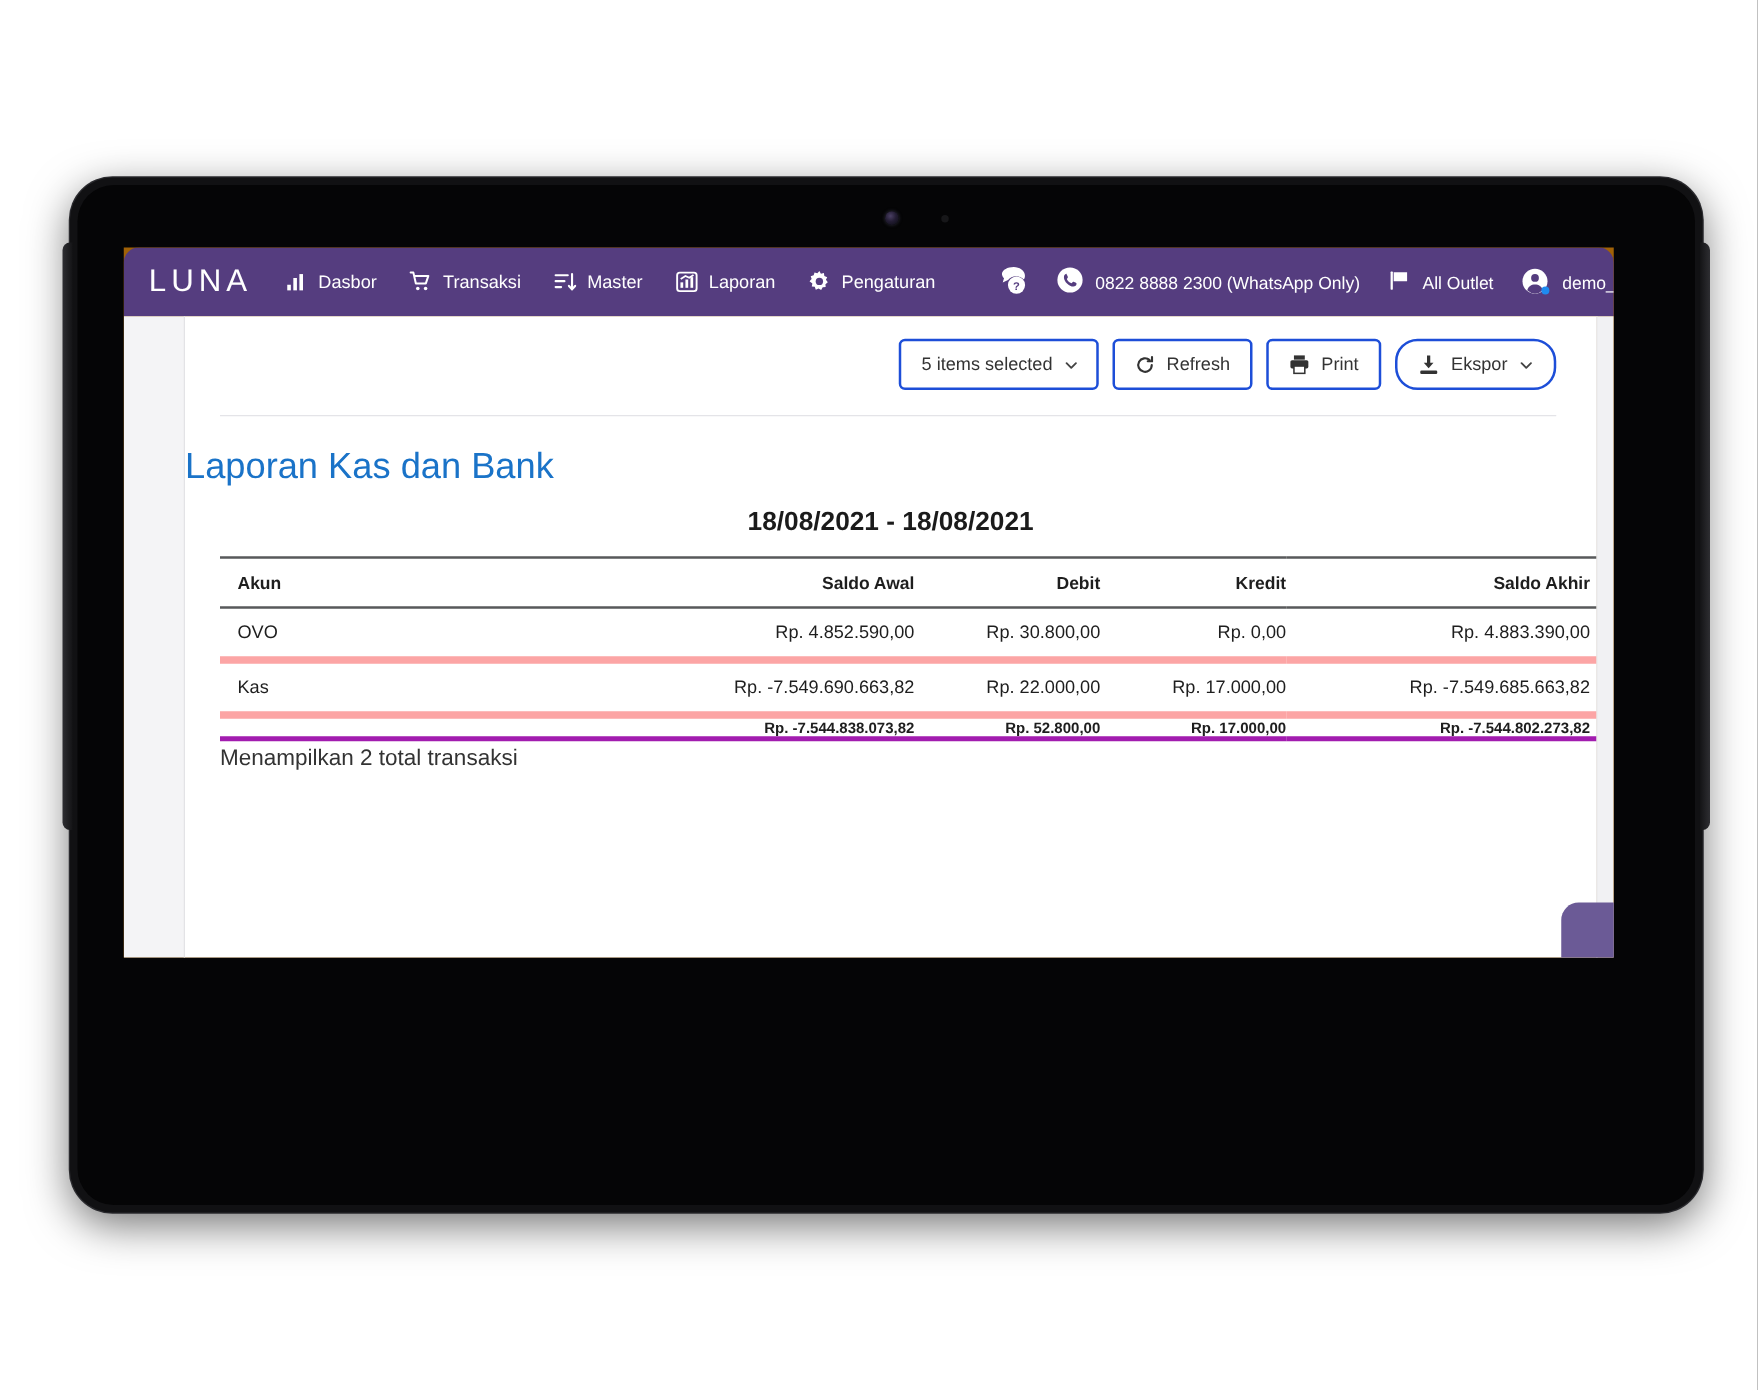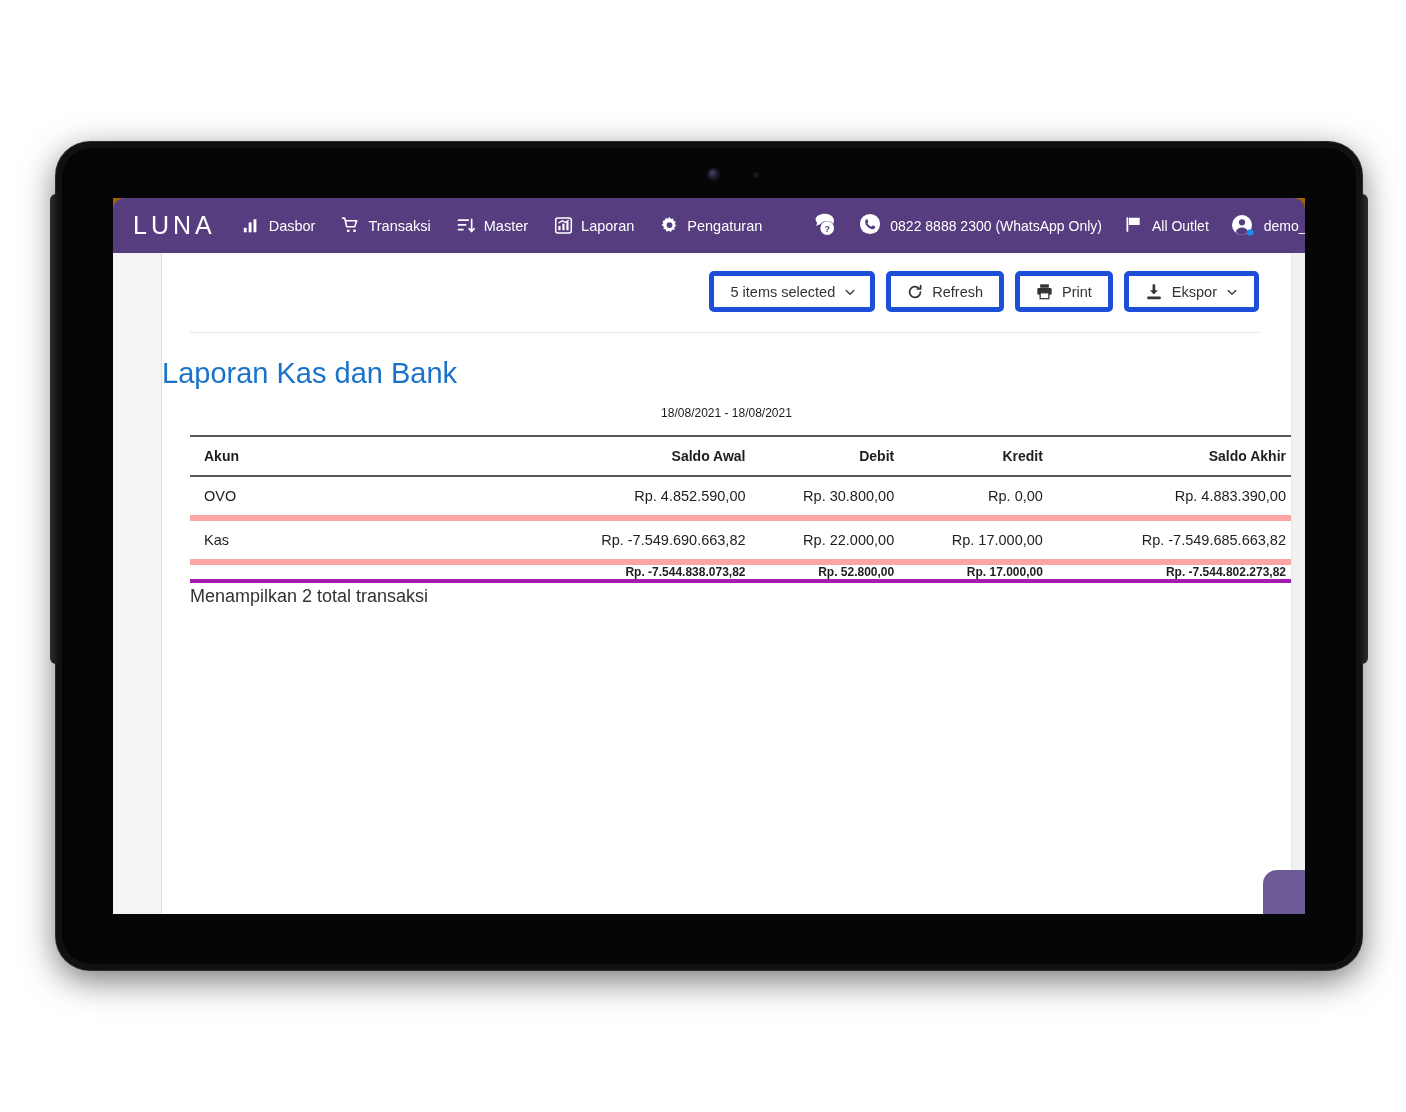--- a/index.html
+++ b/index.html
@@ -58,22 +58,22 @@
     position: absolute;
     left: 697px; top: 30px;
     width: 6px; height: 6px;
     border-radius: 50%;
     background: #171719;
   }
 
   
   #screen {
     position: absolute;
-    left: 57px; top: 56px;
-    width: 1192px; height: 716px;
+    left: 43px; top: 56px;
+    width: 1192px; height: 568px;
     background: #a16207;
     overflow: hidden;
   }
 
   
   #sidebar-rail {
     position: absolute;
     left: 0; top: 55px;
     width: 49px; height: 661px;
     background: #f4f4f6;
@@ -138,47 +138,47 @@
     display: flex;
     justify-content: flex-end;
     align-items: center;
     gap: 11px;
     padding: 18px 32px 0 0;
   }
   .tb-btn {
     display: inline-flex; align-items: center; gap: 9px;
     height: 41px; padding: 0 16px;
     background: #fff;
-    border: 5px solid #1d4ed8;
+    border: 2px solid #1d4ed8;
     border-radius: 5px;
     font-size: 14.5px; color: #333;
     cursor: pointer;
     white-space: nowrap;
   }
   #items-selected-select { padding-right: 14px; min-width: 160px; justify-content: space-between; }
-  #ekspor-button { gap: 9px; }
+  #ekspor-button { gap: 9px; border-radius: 18px; }
   .caret { width: 12px; height: 12px; flex: none; }
 
   #report-divider {
     margin: 20px 32px 0 28px;
     border-top: 1px solid #e4e4e8;
   }
 
   #report-title {
     text-align: left;
     color: #1a73c8;
     font-size: 29px;
     font-weight: 400;
     margin-top: 24px;
   }
   #report-subtitle {
     text-align: center;
     color: #1b1b1b;
-    font-size: 12px;
-    font-weight: 400;
+    font-size: 21px;
+    font-weight: 700;
     margin-top: 16px;
   }
 
   #report-table {
     width: 1108px;
     margin: 15px 0 0 28px;
     border-collapse: collapse;
     font-size: 14.5px;
     color: #1e1e1e;
   }

